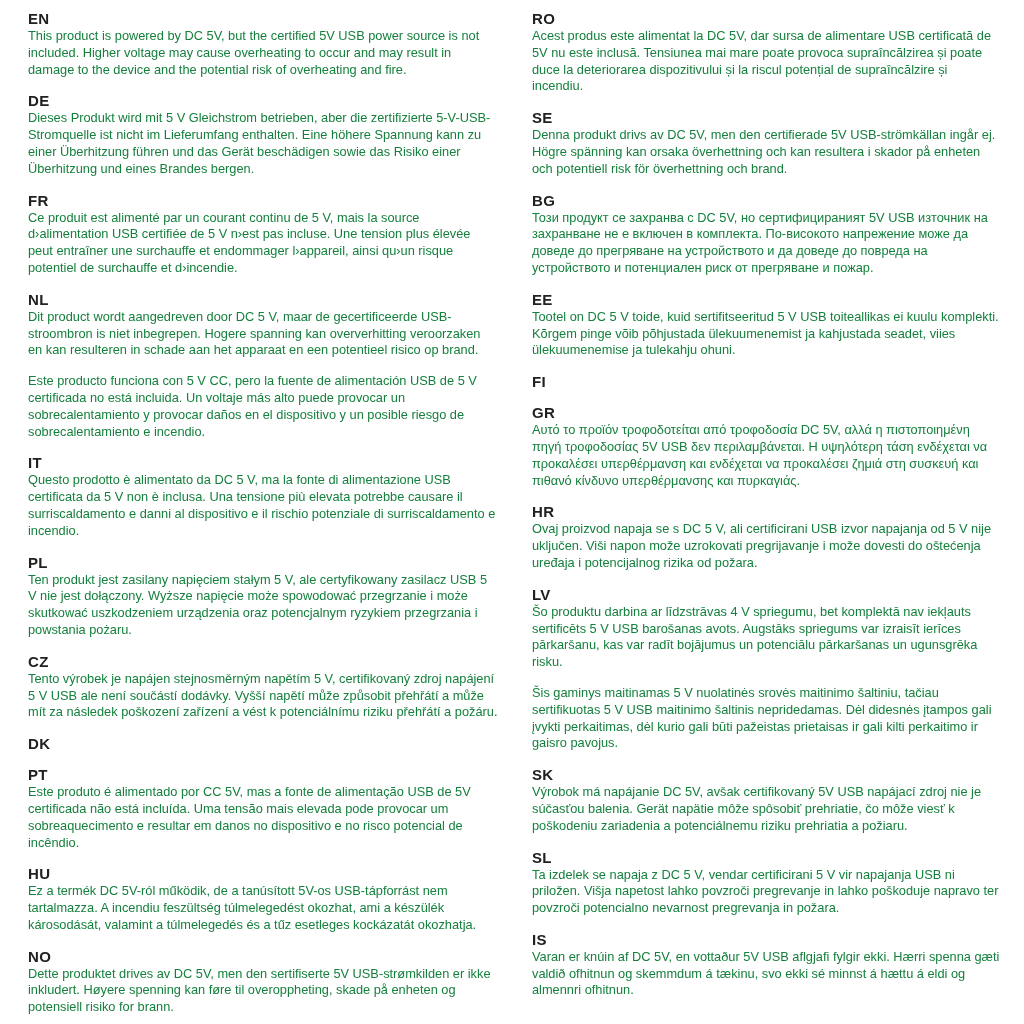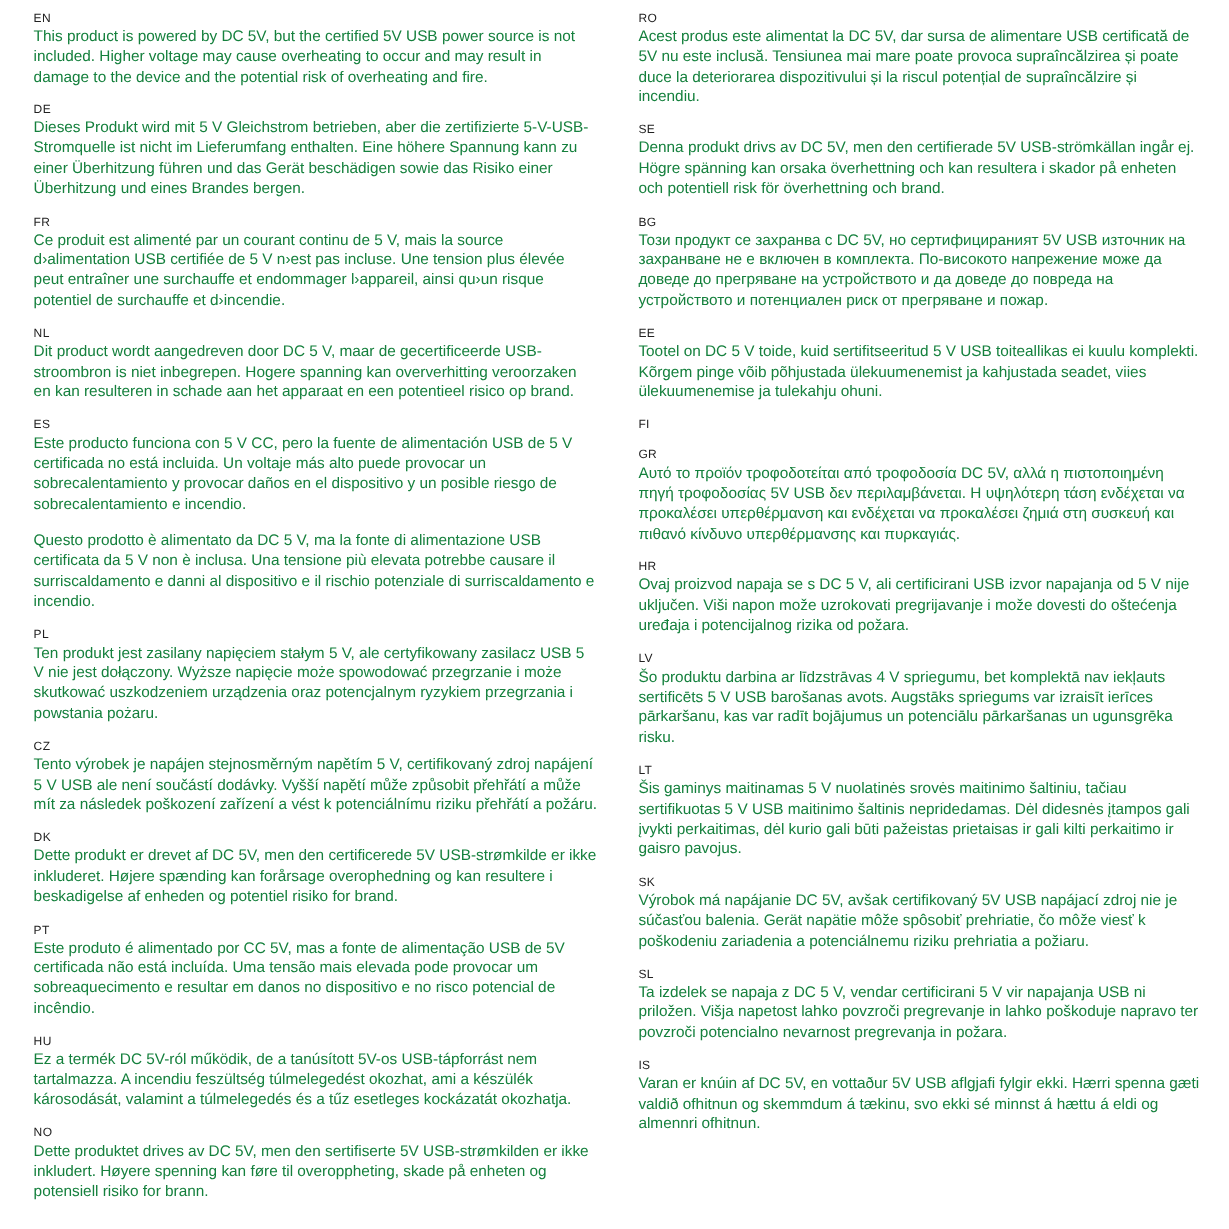--- a/index.html
+++ b/index.html
@@ -18,22 +18,22 @@
     padding: 10px 22px 0 28px;
     box-sizing: border-box;
     width: 100%;
   }
   .column {
     flex: 1;
     min-width: 0;
   }
   .lang { margin-bottom: 14px; }
   .code {
-    font-size: 10px;
-    font-weight: 400;
+    font-size: 15px;
+    font-weight: 700;
     letter-spacing: 0.3px;
     margin: 0 0 1px 0;
   }
   .body-text {
     font-size: 12.8px;
     line-height: 16.8px;
     margin: 0;
     color: #15803d;
   }
 </style>
@@ -53,37 +53,36 @@
     </section>
     <section class="lang">
       <h2 class="code">FR</h2>
       <p class="body-text">Ce produit est alimenté par un courant continu de 5 V, mais la source d›alimentation USB certifiée de 5 V n›est pas incluse. Une tension plus élevée peut entraîner une surchauffe et endommager l›appareil, ainsi qu›un risque potentiel de surchauffe et d›incendie.</p>
     </section>
     <section class="lang">
       <h2 class="code">NL</h2>
       <p class="body-text">Dit product wordt aangedreven door DC 5 V, maar de gecertificeerde USB-stroombron is niet inbegrepen. Hogere spanning kan oververhitting veroorzaken en kan resulteren in schade aan het apparaat en een potentieel risico op brand.</p>
     </section>
     <section class="lang">
-      <h2 class="code">ES</h2>
       <p class="body-text">Este producto funciona con 5 V CC, pero la fuente de alimentación USB de 5 V certificada no está incluida. Un voltaje más alto puede provocar un sobrecalentamiento y provocar daños en el dispositivo y un posible riesgo de sobrecalentamiento e incendio.</p>
     </section>
     <section class="lang">
+      <h2 class="code">IT</h2>
       <p class="body-text">Questo prodotto è alimentato da DC 5 V, ma la fonte di alimentazione USB certificata da 5 V non è inclusa. Una tensione più elevata potrebbe causare il surriscaldamento e danni al dispositivo e il rischio potenziale di surriscaldamento e incendio.</p>
     </section>
     <section class="lang">
       <h2 class="code">PL</h2>
       <p class="body-text">Ten produkt jest zasilany napięciem stałym 5 V, ale certyfikowany zasilacz USB 5 V nie jest dołączony. Wyższe napięcie może spowodować przegrzanie i może skutkować uszkodzeniem urządzenia oraz potencjalnym ryzykiem przegrzania i powstania pożaru.</p>
     </section>
     <section class="lang">
       <h2 class="code">CZ</h2>
       <p class="body-text">Tento výrobek je napájen stejnosměrným napětím 5 V, certifikovaný zdroj napájení 5 V USB ale není součástí dodávky. Vyšší napětí může způsobit přehřátí a může mít za následek poškození zařízení a vést k potenciálnímu riziku přehřátí a požáru.</p>
     </section>
     <section class="lang">
       <h2 class="code">DK</h2>
-      <p class="body-text">Dette produkt er drevet af DC 5V, men den certificerede 5V USB-strømkilde er ikke inkluderet. Højere spænding kan forårsage overophedning og kan resultere i beskadigelse af enheden og potentiel risiko for brand.</p>
     </section>
     <section class="lang">
       <h2 class="code">PT</h2>
       <p class="body-text">Este produto é alimentado por CC 5V, mas a fonte de alimentação USB de 5V certificada não está incluída. Uma tensão mais elevada pode provocar um sobreaquecimento e resultar em danos no dispositivo e no risco potencial de incêndio.</p>
     </section>
     <section class="lang">
       <h2 class="code">HU</h2>
       <p class="body-text">Ez a termék DC 5V-ról működik, de a tanúsított 5V-os USB-tápforrást nem tartalmazza. A incendiu feszültség túlmelegedést okozhat, ami a készülék károsodását, valamint a túlmelegedés és a tűz esetleges kockázatát okozhatja.</p>
     </section>
     <section class="lang">
@@ -118,21 +117,20 @@
     </section>
     <section class="lang">
       <h2 class="code">HR</h2>
       <p class="body-text">Ovaj proizvod napaja se s DC 5 V, ali certificirani USB izvor napajanja od 5 V nije uključen. Viši napon može uzrokovati pregrijavanje i može dovesti do oštećenja uređaja i potencijalnog rizika od požara.</p>
     </section>
     <section class="lang">
       <h2 class="code">LV</h2>
       <p class="body-text">Šo produktu darbina ar līdzstrāvas 4 V spriegumu, bet komplektā nav iekļauts sertificēts 5 V USB barošanas avots. Augstāks spriegums var izraisīt ierīces pārkaršanu, kas var radīt bojājumus un potenciālu pārkaršanas un ugunsgrēka risku.</p>
     </section>
     <section class="lang">
-      <h2 class="code">LT</h2>
       <p class="body-text">Šis gaminys maitinamas 5 V nuolatinės srovės maitinimo šaltiniu, tačiau sertifikuotas 5 V USB maitinimo šaltinis nepridedamas. Dėl didesnės įtampos gali įvykti perkaitimas, dėl kurio gali būti pažeistas prietaisas ir gali kilti perkaitimo ir gaisro pavojus.</p>
     </section>
     <section class="lang">
       <h2 class="code">SK</h2>
       <p class="body-text">Výrobok má napájanie DC 5V, avšak certifikovaný 5V USB napájací zdroj nie je súčasťou balenia. Gerät napätie môže spôsobiť prehriatie, čo môže viesť k poškodeniu zariadenia a potenciálnemu riziku prehriatia a požiaru.</p>
     </section>
     <section class="lang">
       <h2 class="code">SL</h2>
       <p class="body-text">Ta izdelek se napaja z DC 5 V, vendar certificirani 5 V vir napajanja USB ni priložen. Višja napetost lahko povzroči pregrevanje in lahko poškoduje napravo ter povzroči potencialno nevarnost pregrevanja in požara.</p>
     </section>

